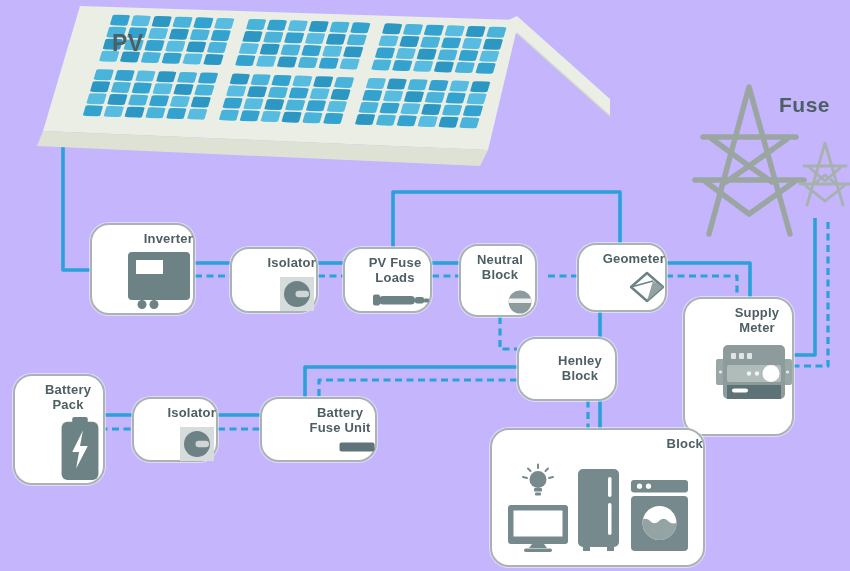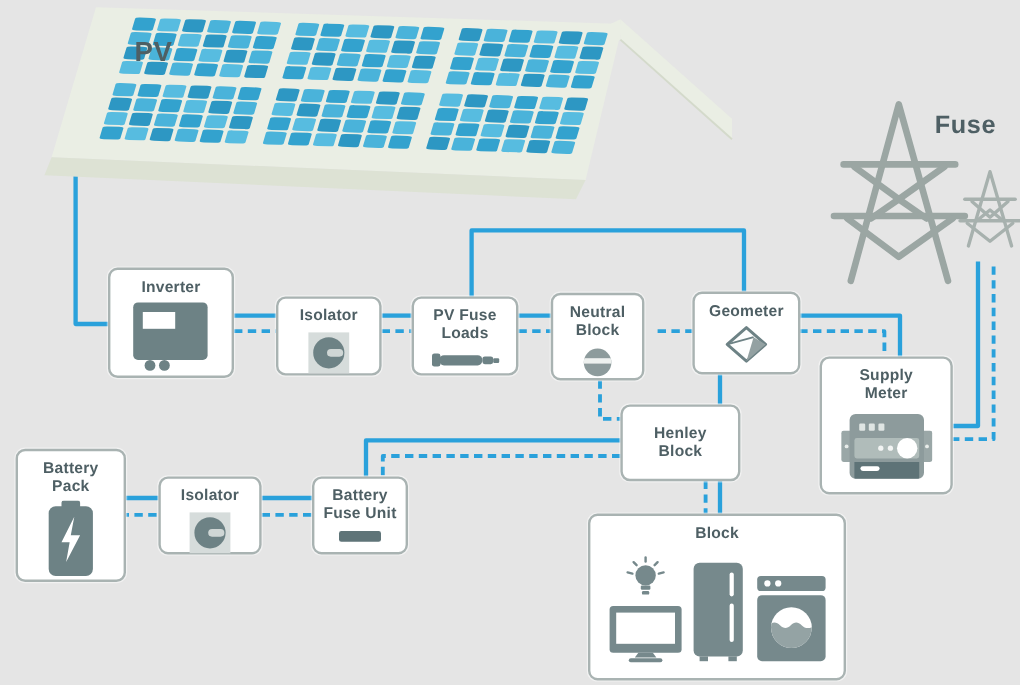--- a/index.html
+++ b/index.html
@@ -1,31 +1,31 @@
 <!DOCTYPE html>
 <html style="--blue: #2aa1db; --border: #a9b3b2; --text: #4e5f64; --icon: #6d8285; --loads: #76898c; --roof: #eaeee4; --roof-edge: #dde2d4; --tower: #9ba6a3;"><head>
 <meta charset="utf-8">
 <style>
   html,body{margin:0;padding:0;background:#fff;}
   :root{
     --blue:#2aa1db; --border:#a9b3b2; --text:#4e5f64; --icon:#6d8285;
     --loads:#76898c; --roof:#eaeee4; --roof-edge:#dde2d4; --tower:#9ba6a3;
   }
   .stage{
-    position:relative; width:850px; height:571px; overflow:hidden; background:#e5e5e5;
+    position:relative; width:850px; height:571px; overflow:hidden; background:#c4b5fd;
     font-family:"Liberation Sans", sans-serif;
   }
   .bg{position:absolute; left:0; top:0;}
   .scene-label{
     position:absolute; color:var(--text); font-weight:700; letter-spacing:.5px;
   }
   .box{
     position:absolute; box-sizing:border-box; background:#fff;
-    border:2px solid var(--border); border-radius:8px;
-    display:flex; flex-direction:column; align-items:center;
+    border:2px solid var(--border); border-radius:19px;
+    display:flex; flex-direction:column; align-items:flex-end;
     box-shadow:0 0 0 1px rgba(255,255,255,.5);
   }
   .box .label{
     margin-top:7px; max-width:70px; text-align:center;
     color:var(--text); font-size:13px; font-weight:700; line-height:1.14; letter-spacing:.2px;
   }
   .box .icon{margin-top:4px; flex:0 0 auto;}
   .box.center-label{justify-content:center;}
   .box.center-label .label{margin-top:0;}
   .loads-icons{
@@ -288,21 +288,21 @@
 
   <div class="box" style="left:577px;top:243px;width:90px;height:69px">
     <div class="label">Geometer</div>
     <svg class="icon" width="36" height="32" viewBox="0 0 36 32">
       <polygon points="18,2 34,16 18,30 2,16" fill="#fdfefe" stroke="var(--icon)" stroke-width="2.4" stroke-linejoin="round"></polygon>
       <polygon points="24,10 34,16 18,30" fill="#93a1a2"></polygon>
       <line x1="2" y1="16" x2="24" y2="10" stroke="var(--icon)" stroke-width="1.5"></line>
     </svg>
   </div>
 
-  <div class="box" style="left:683px;top:297px;width:111px;height:115px">
+  <div class="box" style="left:683px;top:297px;width:111px;height:139px">
     <div class="label">Supply Meter</div>
     <svg class="icon" style="margin-top:8px" width="76" height="56" viewBox="0 0 76 56">
       <clipPath id="mcl">
           <rect x="7" y="1" width="62" height="54" rx="5"></rect>
         </clipPath>
       <rect x="0" y="15" width="9" height="26" rx="2" fill="#9aa7a7"></rect>
       <rect x="67" y="15" width="9" height="26" rx="2" fill="#9aa7a7"></rect>
       <circle cx="4.5" cy="28" r="1.6" fill="#e8ecea"></circle>
       <circle cx="71.5" cy="28" r="1.6" fill="#e8ecea"></circle>
       <rect x="7" y="1" width="62" height="54" rx="5" fill="#8d9b9c"></rect>
@@ -335,21 +335,21 @@
 
   <div class="box" style="left:132px;top:397px;width:86px;height:65px">
     <div class="label">Isolator</div>
     <svg class="icon" width="38" height="38" viewBox="0 0 38 38">
       <rect x="2" y="2" width="34" height="34" fill="#d6dcdb"></rect>
       <circle cx="19" cy="19" r="13" fill="var(--icon)"></circle>
       <rect x="17.5" y="15.8" width="13.5" height="6.4" rx="3.2" fill="#cfd6d5"></rect>
     </svg>
   </div>
 
-  <div class="box" style="left:260px;top:397px;width:80px;height:65px">
+  <div class="box" style="left:260px;top:397px;width:117px;height:65px">
     <div class="label">Battery Fuse Unit</div>
     <svg class="icon" style="margin-top:6px" width="36" height="10" viewBox="0 0 36 10">
       <rect x="0.5" y="0.5" width="35" height="9" rx="2" fill="#5f7478"></rect>
     </svg>
   </div>
 
   <div class="box" style="left:490px;top:428px;width:215px;height:139px">
     <div class="label" style="max-width:200px">Block</div>
     <div class="loads-icons">
       <div class="loads-col">

